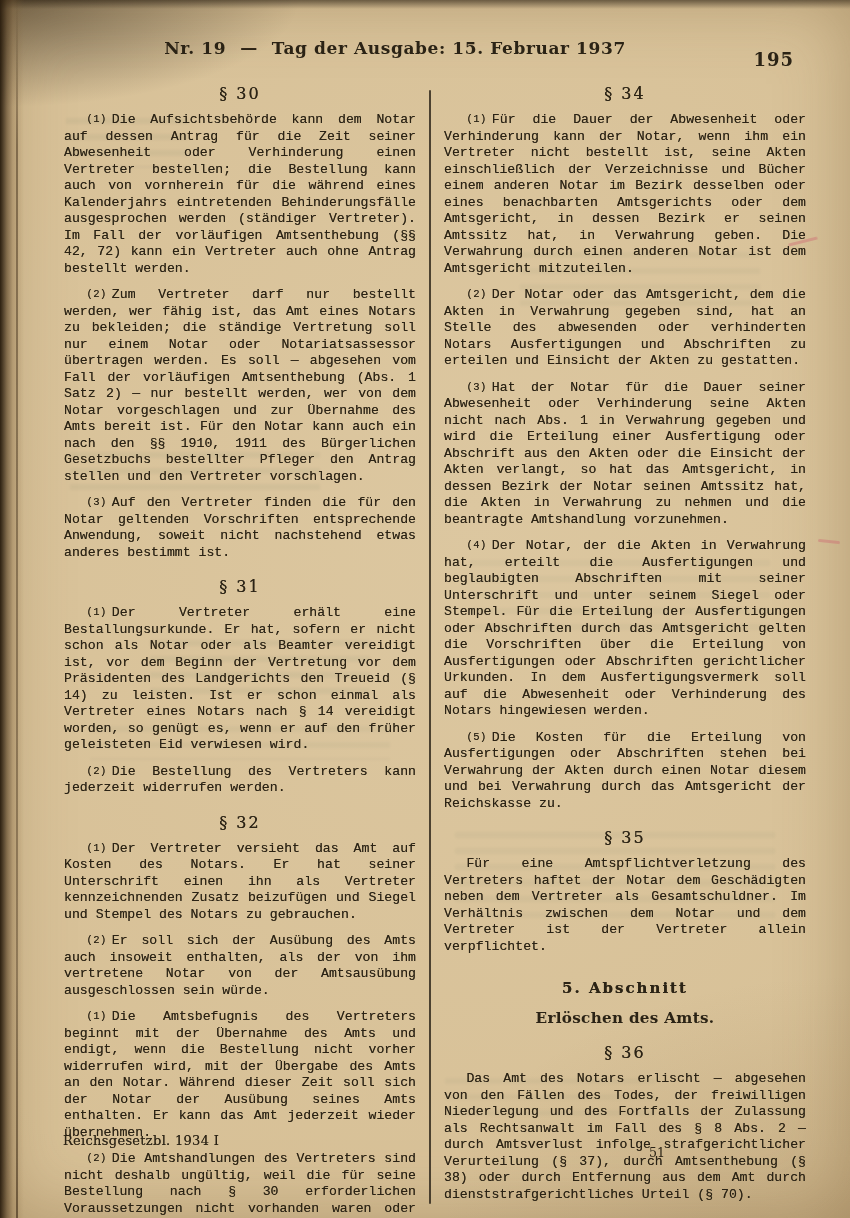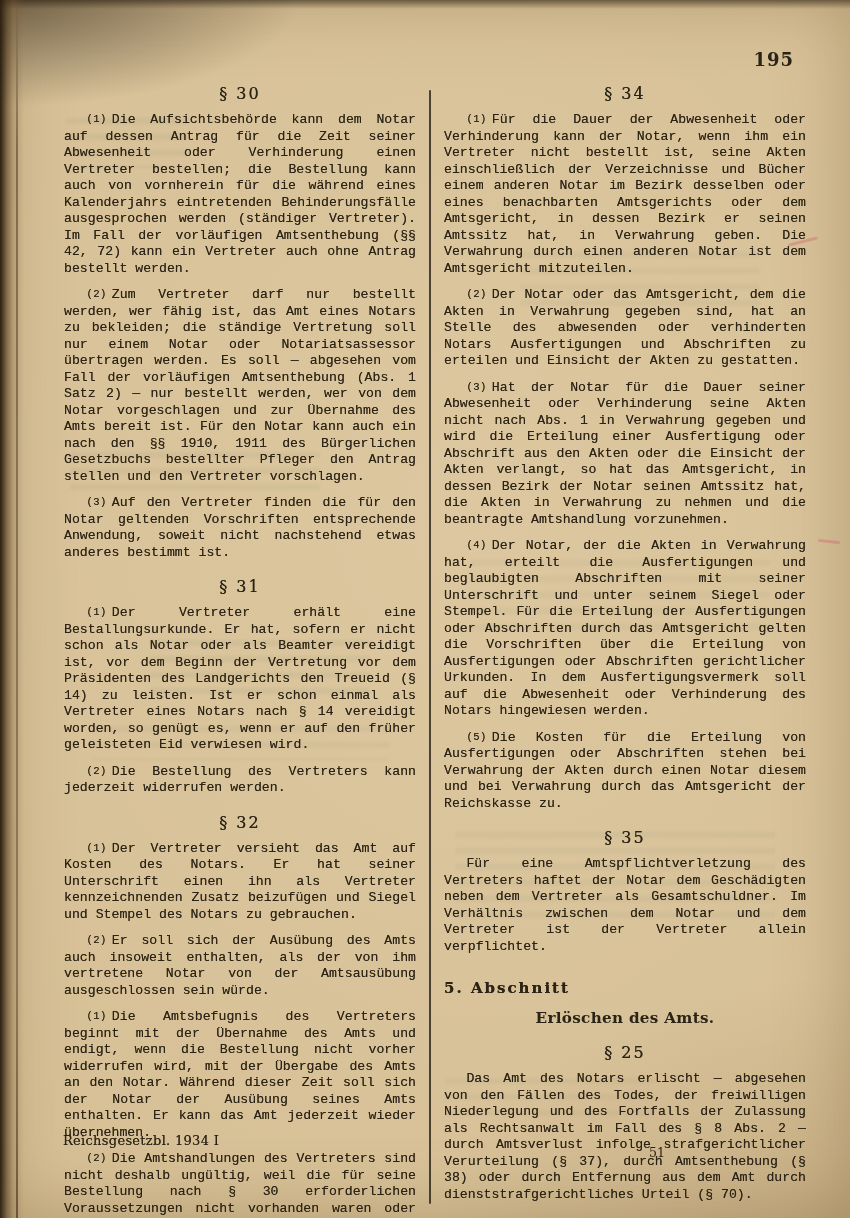--- a/index.html
+++ b/index.html
@@ -58,21 +58,21 @@
 
   p.para {
     margin:0 0 10px; font-size:13.2px; line-height:16.5px;
     text-indent:1.7em; hyphens:auto; -webkit-hyphens:auto;
     text-shadow:0 0 .45px rgba(43,35,21,.65);
     font-family:Liberation Mono, monospace;
   }
   .pnum { font-size:10.5px; letter-spacing:.5px; margin-right:5px; position:relative; top:-1px; }
 
   .part-head {
-    text-align:left; font-size:15px; letter-spacing:2px;
+    text-align:center; font-size:15px; letter-spacing:2px;
     margin:24px 0 10px; text-shadow:0 0 .5px rgba(43,35,21,.8);
   }
   .part-title {
     display:flex; justify-content:center; gap:18px;
     font-weight:bold; font-size:15.2px; margin:12px 0 8px;
     letter-spacing:.3px;
   }
 
   .footer-imprint {
     position:absolute; left:63px; top:1133px;
@@ -113,20 +113,23 @@
   <div class="ghost g2"></div>
   <div class="ghost g3"></div>
   <div class="ghost g4"></div>
   <div class="ghost g5"></div>
   <div class="ghost g6"></div>
   <div class="ghost g7"></div>
   <div class="ghost g8"></div>
   <div class="mark-pink m1"></div>
   <div class="mark-pink m2"></div>
 
+  <div class="header-line">
+    <span>Nr. 19</span><span class="gap"></span><span>—</span><span class="gap"></span><span>Tag der Ausgabe: 15. Februar 1937</span>
+  </div>
   <div class="pageno">195</div>
 
   <div class="columns">
 
     <div class="col col-left">
 
       <section>
         <h2 class="section-head">§ 30</h2>
         <p class="para"><span class="pnum">(1)</span><span>Die Aufsichtsbehörde kann dem Notar auf dessen Antrag für die Zeit seiner Abwesenheit oder Verhinderung einen Vertreter bestellen; die Bestellung kann auch von vornherein für die während eines Kalenderjahrs eintretenden Behinderungsfälle ausgesprochen werden (ständiger Vertreter). Im Fall der vorläufigen Amtsenthebung (§§ 42, 72) kann ein Vertreter auch ohne Antrag bestellt werden.</span></p>
         <p class="para"><span class="pnum">(2)</span><span>Zum Vertreter darf nur bestellt werden, wer fähig ist, das Amt eines Notars zu bekleiden; die ständige Vertretung soll nur einem Notar oder Notariatsassessor übertragen werden. Es soll — abgesehen vom Fall der vorläufigen Amtsenthebung (Abs. 1 Satz 2) — nur bestellt werden, wer von dem Notar vorgeschlagen und zur Übernahme des Amts bereit ist. Für den Notar kann auch ein nach den §§ 1910, 1911 des Bürgerlichen Gesetzbuchs bestellter Pfleger den Antrag stellen und den Vertreter vorschlagen.</span></p>
@@ -171,21 +174,21 @@
       </section>
 
       <section>
         <h2 class="part-head">5. Abschnitt</h2>
         <div class="part-title">
           <span>Erlöschen des Amts.</span>
         </div>
       </section>
 
       <section>
-        <h2 class="section-head">§ 25</h2>
+        <h2 class="section-head">§ 36</h2>
         <p class="para"><span>Das Amt des Notars erlischt — abgesehen von den Fällen des Todes, der freiwilligen Niederlegung und des Fortfalls der Zulassung als Rechtsanwalt im Fall des § 8 Abs. 2 — durch Amtsverlust infolge strafgerichtlicher Verurteilung (§ 37), durch Amtsenthebung (§ 38) oder durch Entfernung aus dem Amt durch dienststrafgerichtliches Urteil (§ 70).</span></p>
       </section>
 
     </div>
   </div>
 
   <div class="footer-imprint">Reichsgesetzbl. 1934 I</div>
   <div class="footer-sheet">51</div>
 
 </div>

